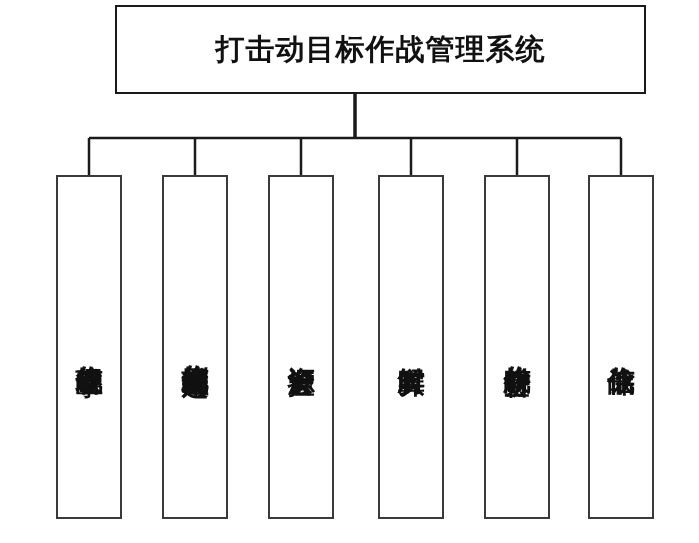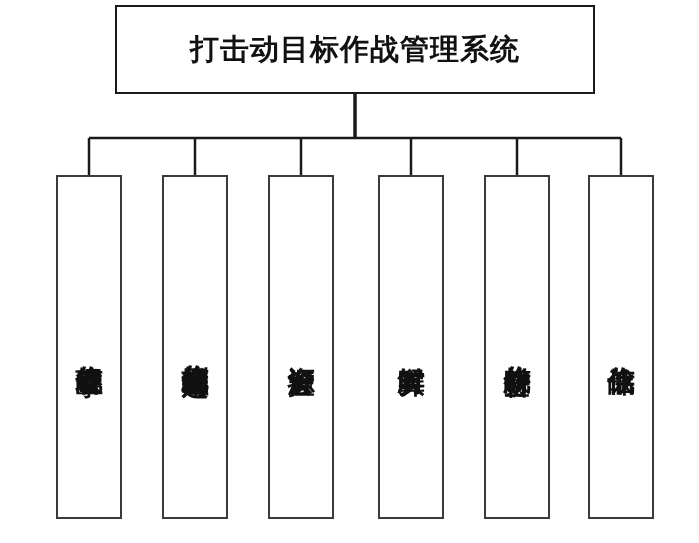--- a/index.html
+++ b/index.html
@@ -24,21 +24,21 @@
     top: 0;
     width: 699px;
     height: 543px;
     pointer-events: none;
   }
   
   .root-box {
     position: absolute;
     left: 115px;
     top: 5px;
-    width: 480px;
+    width: 531px;
     height: 89px;
     box-sizing: border-box;
     border: 2px solid #1a1a1a;
     background: #ffffff;
     display: flex;
     align-items: center;
     justify-content: center;
   }
   .root-title {
     font-size: 29px;

